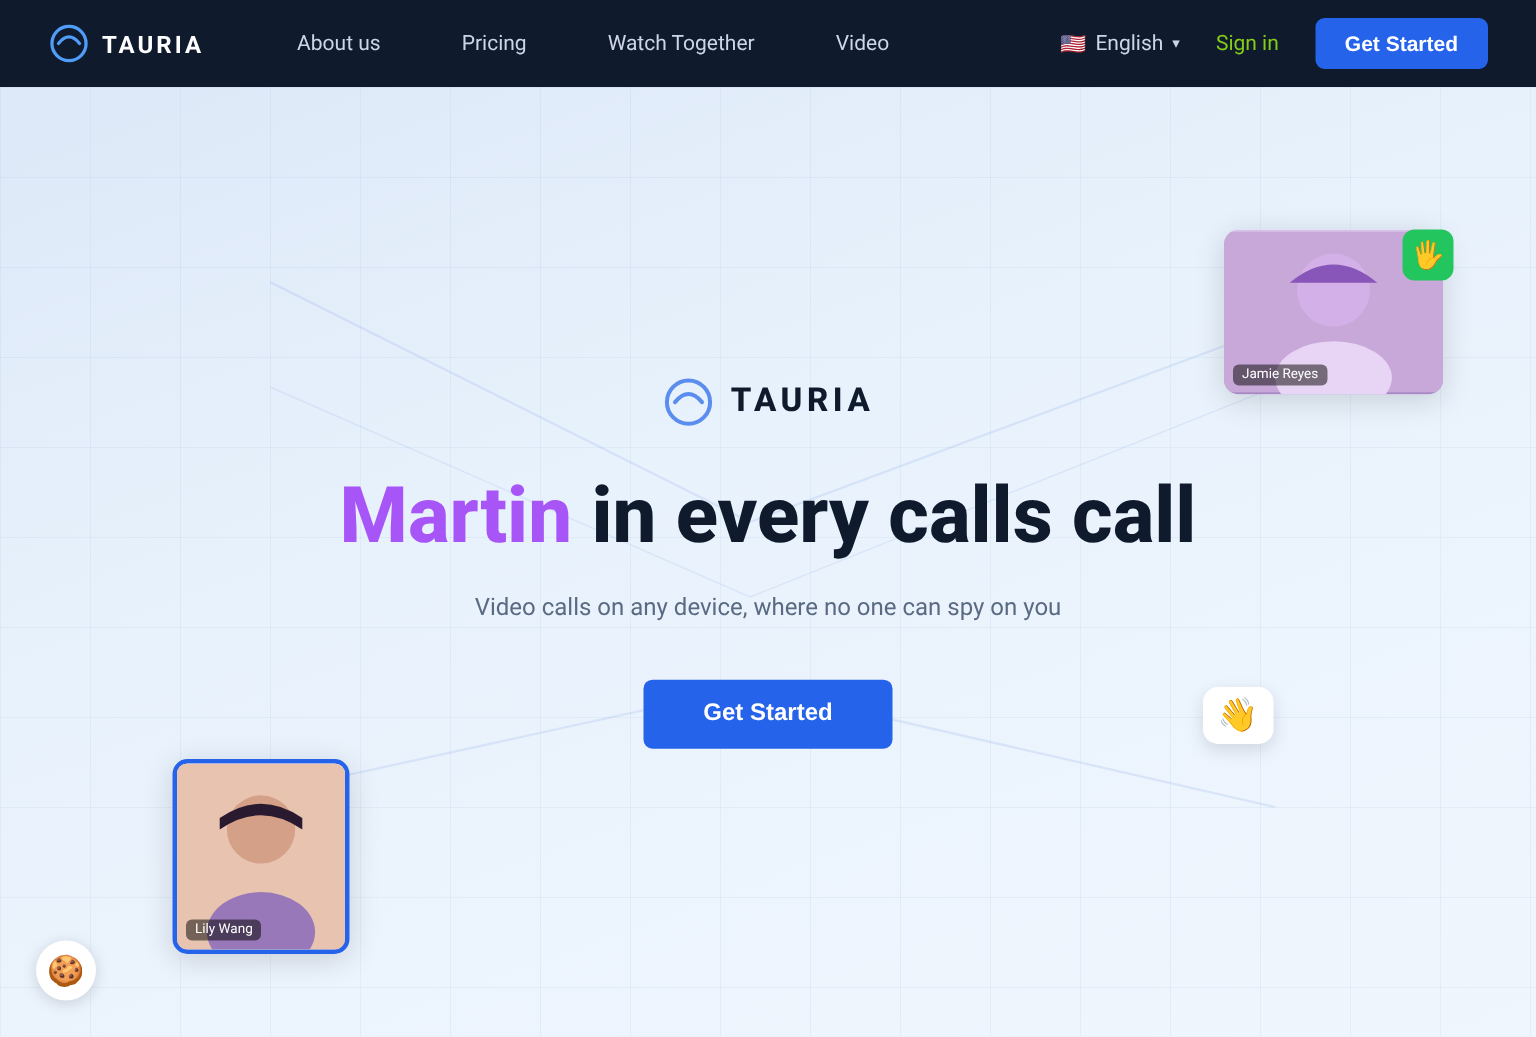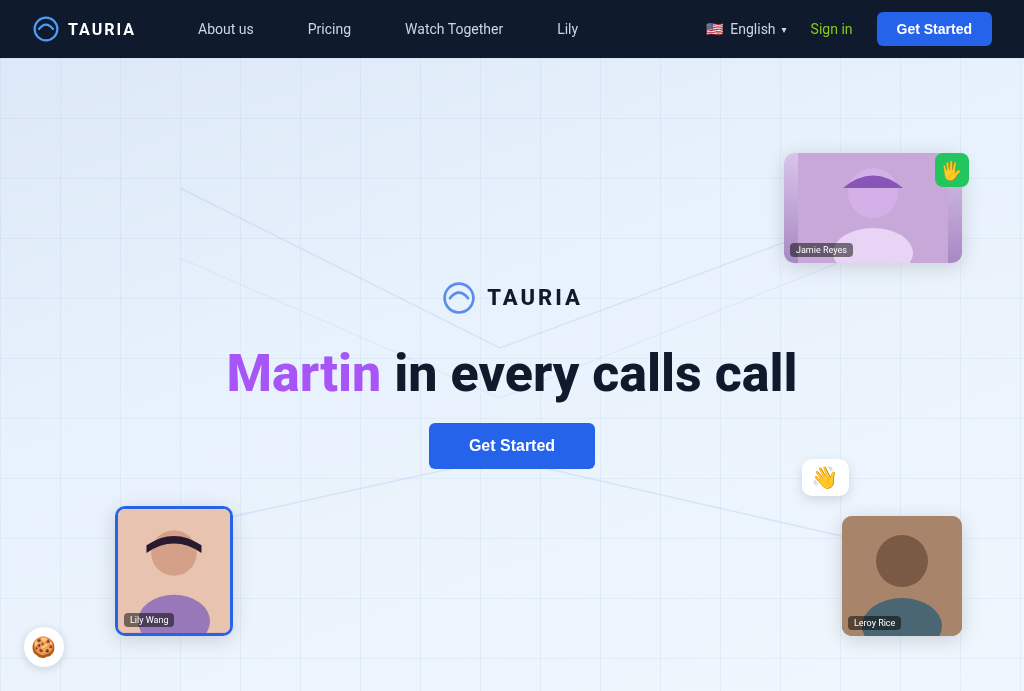--- a/index.html
+++ b/index.html
@@ -333,21 +333,21 @@
       <circle cx="16" cy="16" r="13" stroke="#4f9cf9" stroke-width="2.5" fill="none"></circle>
       <path d="M8 16 Q16 6 24 16" stroke="#4f9cf9" stroke-width="2.5" fill="none" stroke-linecap="round"></path>
     </svg>
     <span class="nav-logo-text">TAURIA</span>
   </div>
 
   <div class="nav-links">
     <a class="nav-link">About us</a>
     <a class="nav-link">Pricing</a>
     <a class="nav-link">Watch Together</a>
-    <a class="nav-link">Lily</a>
+    <a class="nav-link">Video</a>
   </div>
 
   <div class="nav-right">
     <div class="nav-lang">
       <span>🇺🇸</span>
       <span>English</span>
       <span style="font-size:10px;">▾</span>
     </div>
     <span class="nav-signin">Sign in</span>
     <button class="nav-cta">Get Started</button>
@@ -363,44 +363,34 @@
     <line x1="500" y1="340" x2="850" y2="200" stroke="rgba(100,140,220,0.12)" stroke-width="1"></line>
     <line x1="180" y1="470" x2="500" y2="400" stroke="rgba(100,140,220,0.15)" stroke-width="1.5"></line>
     <line x1="500" y1="400" x2="850" y2="480" stroke="rgba(100,140,220,0.15)" stroke-width="1.5"></line>
   </svg>
 
 
 
   <div class="raise-hand-badge">
     <span>🖐️</span>
   </div>
-  <div class="card-jamie float-card" style="top:95px;right:62px;width:178px;height:110px;">
+  <div class="card-jamie float-card" style="top:95px;right:62px;width:146px;height:110px;">
     <div class="person-avatar jamie-bg">
       <svg width="150" height="110" viewBox="0 0 150 110">
         <rect width="150" height="110" fill="#c8a8d8"></rect>
         <circle cx="75" cy="40" r="25" fill="#d4b0e8"></circle>
         <ellipse cx="75" cy="100" rx="40" ry="25" fill="#e8d4f4"></ellipse>
         <path d="M45 35 Q75 10 105 35" fill="#8855b8"></path>
       </svg>
       <span class="person-name-tag" style="bottom:6px;left:6px;position:absolute;background:rgba(0,0,0,0.5);color:#fff;font-size:9px;padding:2px 6px;border-radius:4px;">Jamie Reyes</span>
     </div>
   </div>
 
   <div class="wave-emoji">👋</div>
 
-  <div class="card-leroy float-card" style="bottom:55px;right:62px;width:120px;height:120px;">
-    <div class="person-avatar leroy-bg">
-      <svg width="120" height="120" viewBox="0 0 120 120">
-        <rect width="120" height="120" fill="#a8856a"></rect>
-        <circle cx="60" cy="45" r="26" fill="#7a5a44"></circle>
-        <ellipse cx="60" cy="110" rx="40" ry="28" fill="#4a6672"></ellipse>
-      </svg>
-      <span class="person-name-tag" style="bottom:6px;left:6px;position:absolute;background:rgba(0,0,0,0.5);color:#fff;font-size:9px;padding:2px 6px;border-radius:4px;">Leroy Rice</span>
-    </div>
-  </div>
 
   <div class="card-lily float-card" style="bottom:55px;left:115px;width:118px;height:130px;">
     <div class="person-avatar lily-bg">
       <svg width="118" height="130" viewBox="0 0 118 130">
         <rect width="118" height="130" fill="#e8c4b0"></rect>
         <circle cx="59" cy="46" r="24" fill="#d4a088"></circle>
         <ellipse cx="59" cy="118" rx="38" ry="28" fill="#9878b8"></ellipse>
         <path d="M30 38 Q59 18 88 38 L88 46 Q59 26 30 46 Z" fill="#2a1a30"></path>
       </svg>
       <span class="person-name-tag" style="bottom:6px;left:6px;position:absolute;background:rgba(0,0,0,0.5);color:#fff;font-size:9px;padding:2px 6px;border-radius:4px;">Lily Wang</span>
@@ -413,19 +403,20 @@
         <circle cx="20" cy="20" r="16" stroke="#5b8def" stroke-width="3" fill="none"></circle>
         <path d="M10 20 Q20 8 30 20" stroke="#5b8def" stroke-width="3" fill="none" stroke-linecap="round"></path>
       </svg>
       <span class="hero-brand-text">TAURIA</span>
     </div>
 
     <h1 class="hero-headline">
       <span class="privacy-word">Martin</span><span> in every calls call</span>
     </h1>
 
+    <p class="hero-subtext">Video calls on any device, where no one can spy on you</p>
 
     <button class="hero-btn">Get Started</button>
   </div>
 
   <div class="cookie-btn">🍪</div>
 
 </div>
 
 </body></html>

